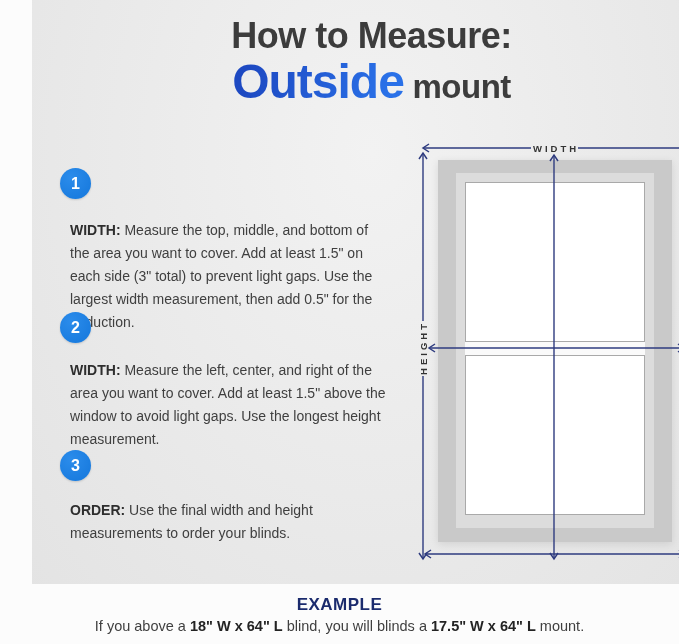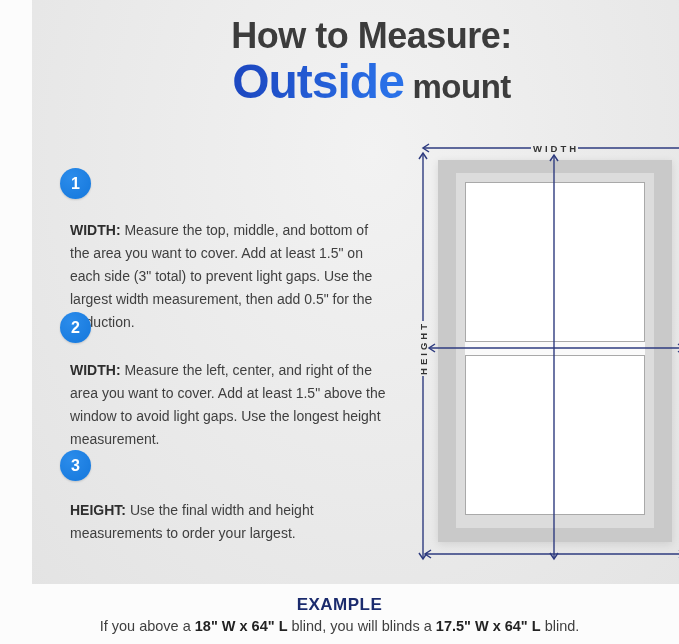--- a/index.html
+++ b/index.html
@@ -118,21 +118,21 @@
     <p class="step-text text-1"><b>WIDTH:</b><span> Measure the top, middle, and bottom of the area you want to cover. Add at least 1.5" on each side (3" total) to prevent light gaps. Use the largest width measurement, then add 0.5" for the deduction.</span></p>
 
     <div class="step-badge badge-2">
       <span>2</span>
     </div>
     <p class="step-text text-2"><b>WIDTH:</b><span> Measure the left, center, and right of the area you want to cover. Add at least 1.5" above the window to avoid light gaps. Use the longest height measurement.</span></p>
 
     <div class="step-badge badge-3">
       <span>3</span>
     </div>
-    <p class="step-text text-3"><b>HEIGHT:</b><span> Use the final width and height measurements to order your largest.</span></p>
+    <p class="step-text text-3"><b>ORDER:</b><span> Use the final width and height measurements to order your blinds.</span></p>
 
     <div class="diagram">
       <div class="win-outer">
         <div class="win-inner">
           <div class="win-glass">
             <div class="pane pane-top"></div>
             <div class="pane pane-bottom"></div>
           </div>
         </div>
       </div>
@@ -159,17 +159,17 @@
         <line class="mline" x1="22" y1="213" x2="277" y2="213" marker-start="url(#ah)" marker-end="url(#ah)"></line>
 
         <line class="mline" x1="18" y1="419" x2="278" y2="419" marker-start="url(#ah)" marker-end="url(#ah)"></line>
       </svg>
     </div>
   </div>
 
   <div class="example">
     <div class="example-heading">EXAMPLE</div>
     <div class="example-text">
-      <span>If you above a </span><span class="seg-bold">18" W x 64" L</span><span> blind, you will blinds a </span><span class="seg-bold">17.5" W x 64" L</span><span> blind.</span>
+      <span>If you above a </span><span class="seg-bold">18" W x 64" L</span><span> blind, you will blinds a </span><span class="seg-bold">17.5" W x 64" L</span><span> mount.</span>
     </div>
   </div>
 
 </div>
 
 </body></html>

